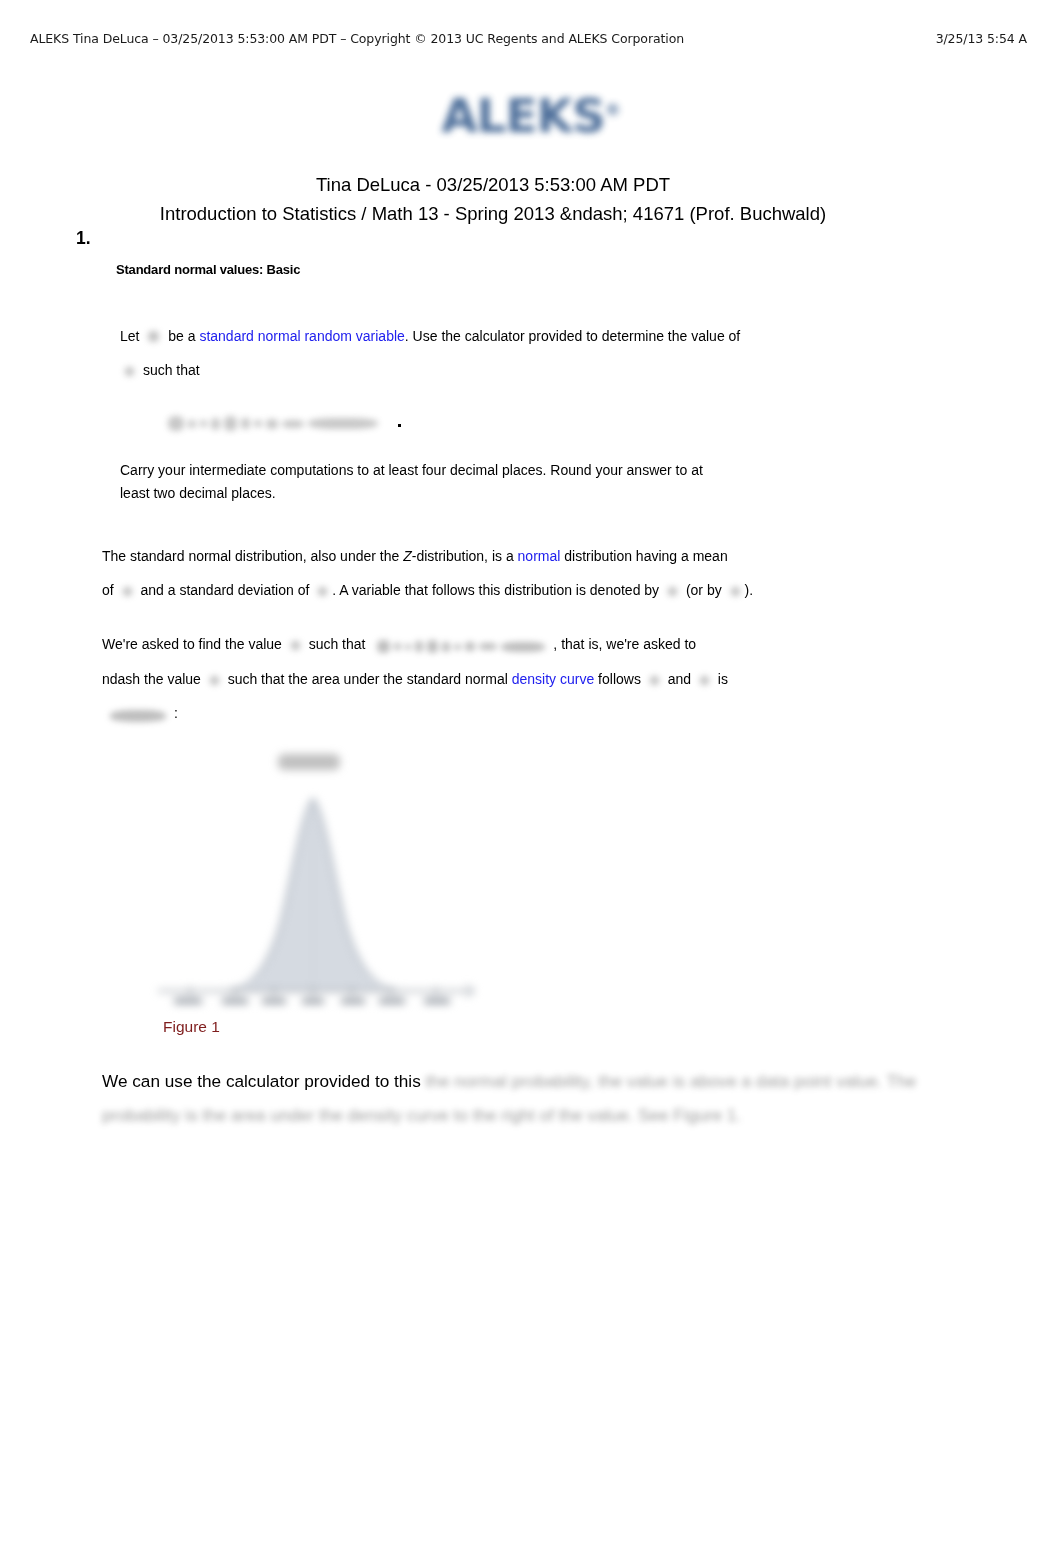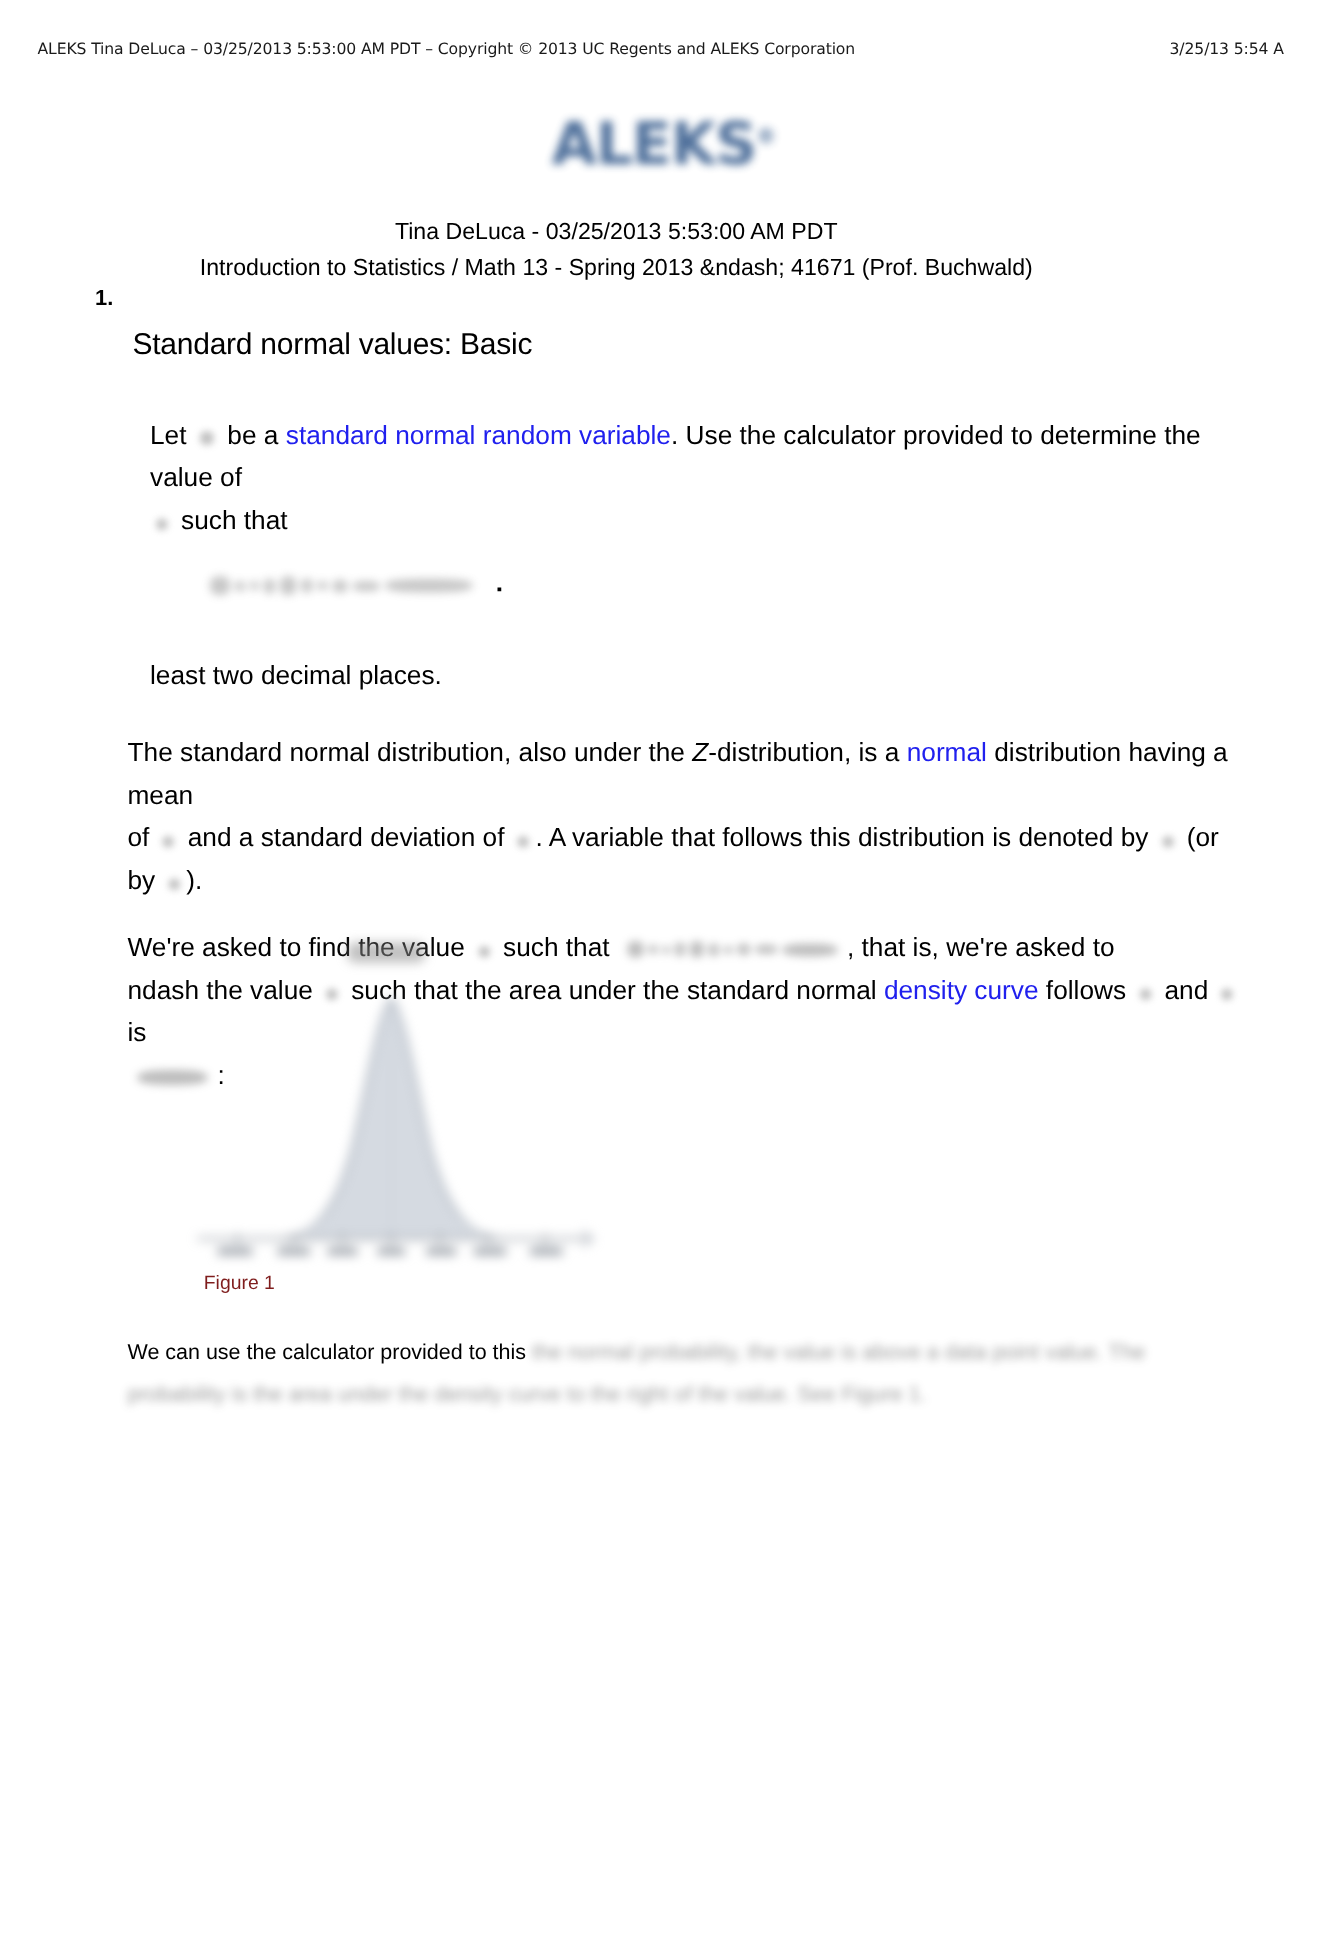--- a/index.html
+++ b/index.html
@@ -83,27 +83,27 @@
     font-size: 17.5px;
     font-weight: bold;
   }
   .content {
     position: absolute;
     top: 262px;
     left: 102px;
     width: 890px;
   }
   .q-heading {
-    font-size: 24px;
-    font-weight: normal;
-    margin: 0 0 42px 4px;
+    font-size: 13px;
+    font-weight: bold;
+    margin: 0 0 42px 14px;
     letter-spacing: -0.2px;
   }
   .para {
-    font-size: 21px;
+    font-size: 14px;
     line-height: 34px;
     margin: 0;
   }
   .para.indent { margin-left: 18px; }
   .tight { line-height: 23px; }
   a, .link {
     color: #2020ee;
     text-decoration: none;
     cursor: pointer;
   }
@@ -229,21 +229,21 @@
   </p>
 
   <div class="display-eq">
     <span class="mexpr">
       <i style="width:16px;height:15px;"></i><i style="width:8px;height:8px;"></i><i style="width:7px;height:7px;"></i><i style="width:9px;height:12px;"></i><i style="width:13px;height:15px;"></i><i style="width:9px;height:11px;"></i><i style="width:8px;height:7px;"></i><i style="width:12px;height:10px;"></i><i style="width:22px;height:8px;"></i><i style="width:70px;height:11px;"></i>
     </span>
     <span class="period-dot"></span>
   </div>
 
   <p class="para indent tight">
-    <br>
+    <span>Carry your intermediate computations to at least four decimal places. Round your answer to at</span><br>
     <span>least two decimal places.</span>
   </p>
 
   <div class="spacer-34"></div>
 
   <p class="para">
     <span>The standard normal distribution, also under the</span>
     <em>Z</em><span>-distribution, is a</span>
     <a class="link">normal</a>
     <span>distribution having a mean</span><br>

